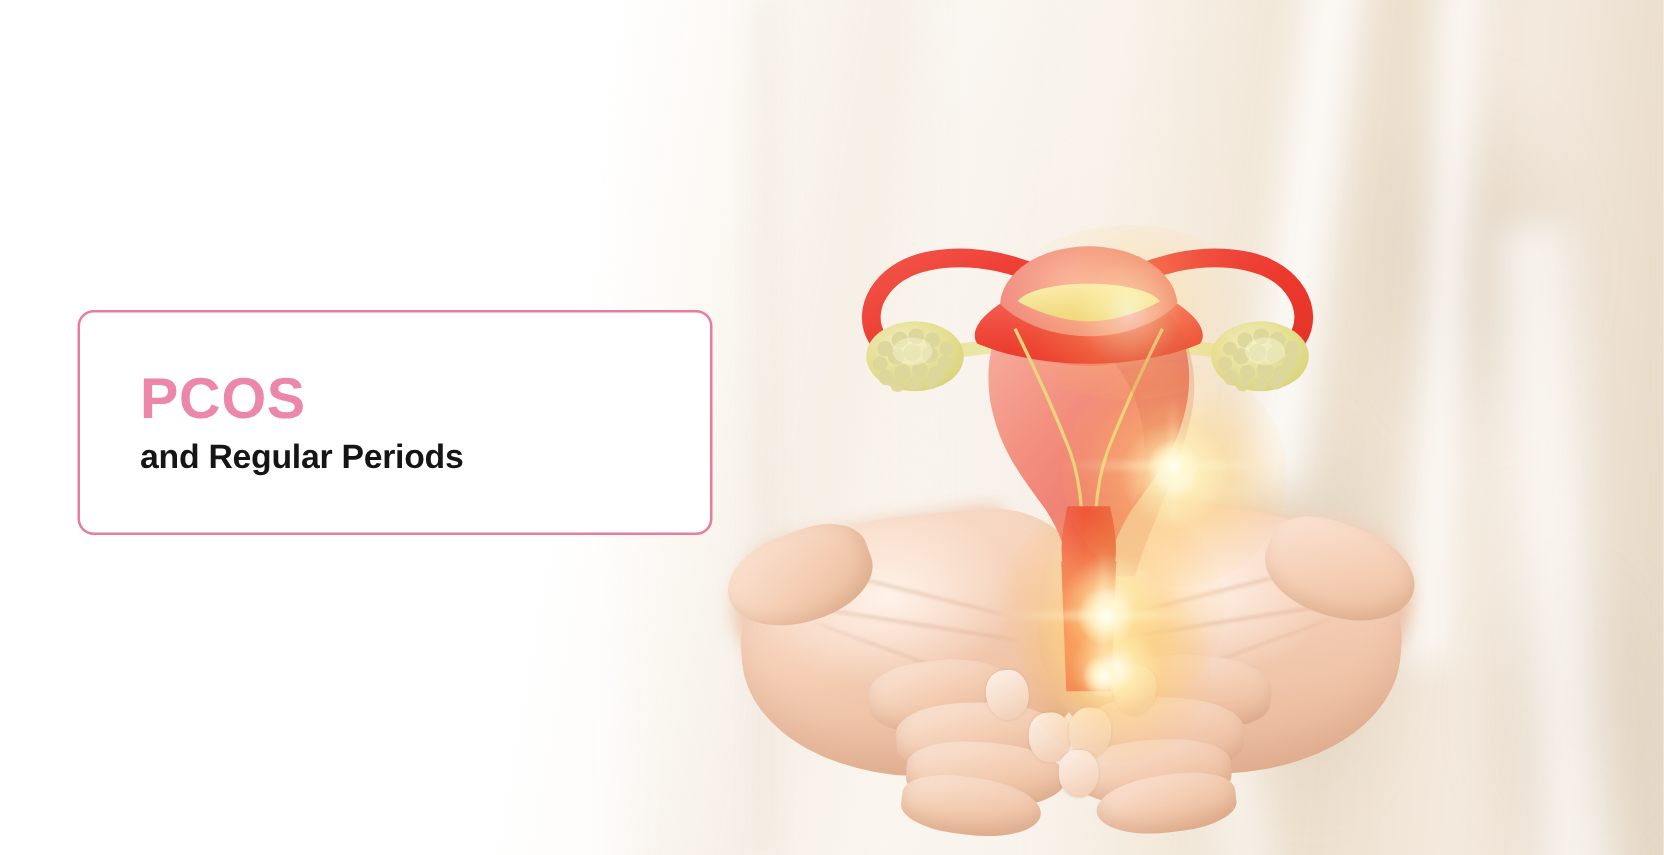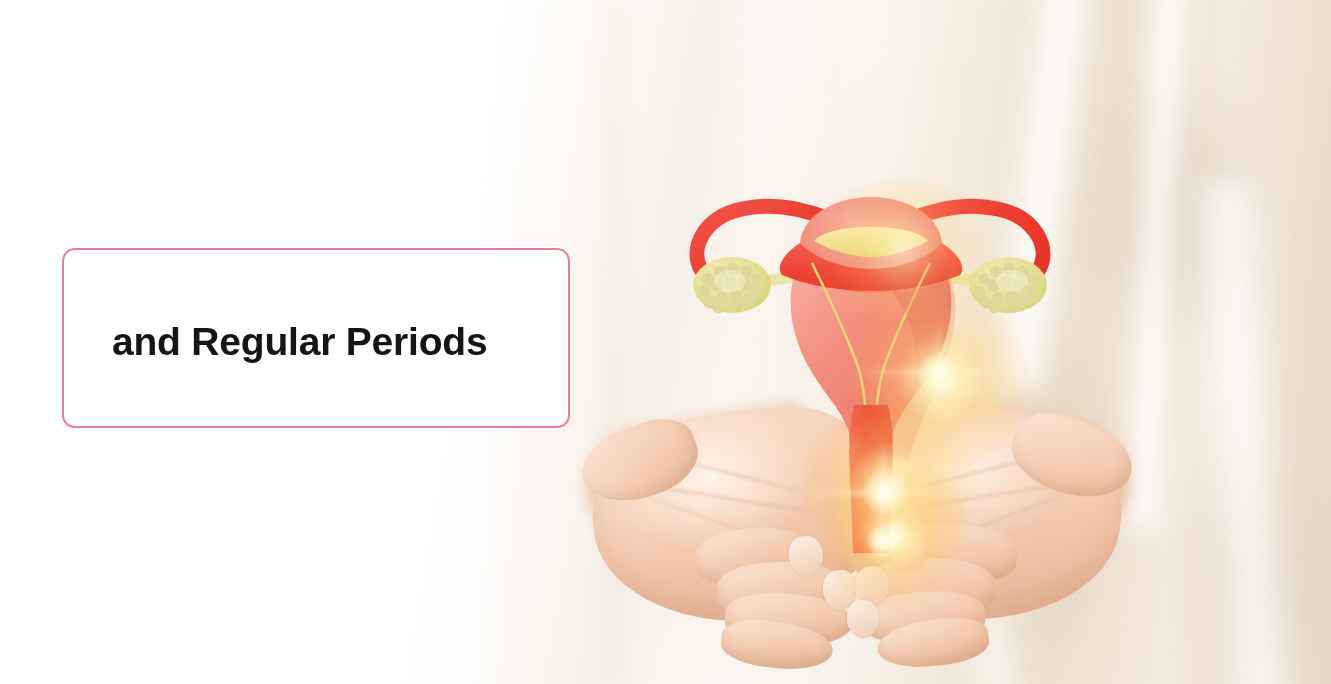--- a/index.html
+++ b/index.html
@@ -221,21 +221,21 @@
     padding:0 0 0 48px;
   }
   .kicker {
     font-size:46px;
     font-weight:bold;
     color:#ec87a9;
     line-height:1.06;
     letter-spacing:0.6px;
   }
   .subtitle {
-    font-size:39px;
+    font-size:27px;
     font-weight:bold;
     color:#151515;
     line-height:1.18;
     margin-top:8px;
     letter-spacing:-0.2px;
   }
 </style>
 </head>
 <body>
 
@@ -450,16 +450,17 @@
   <div class="flare flare-c"></div>
   <div class="streak st-a"></div>
   <div class="streak st-b"></div>
   <div class="st-v stv-a"></div>
   <div class="st-v stv-b"></div>
   <div class="flare-core core-a"></div>
   <div class="flare-core core-b"></div>
   <div class="flare-core core-c"></div>
 
   <div class="title-card">
+    <div class="kicker">PCOS</div>
     <div class="subtitle">and Regular Periods</div>
   </div>
 
 </div>
 
 </body></html>

